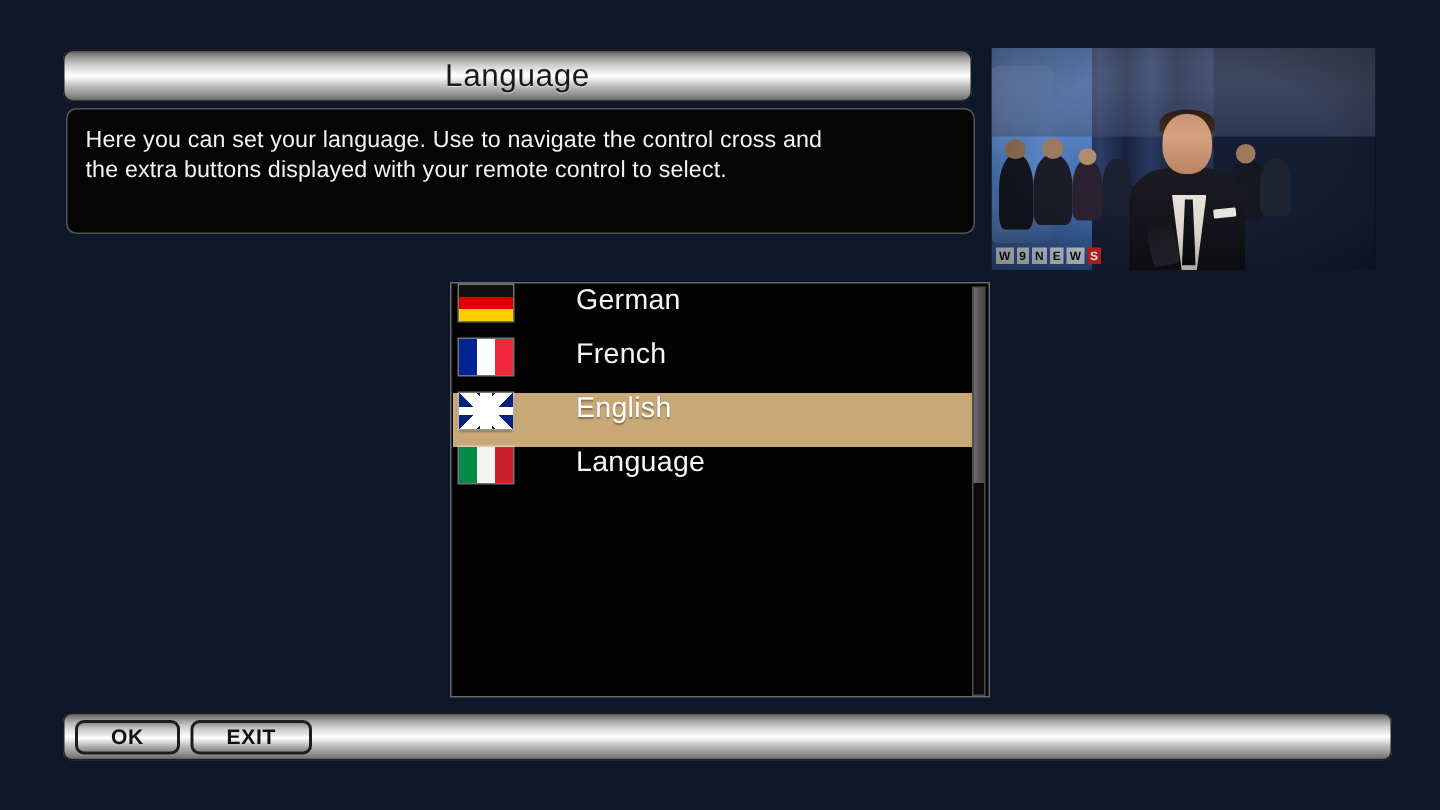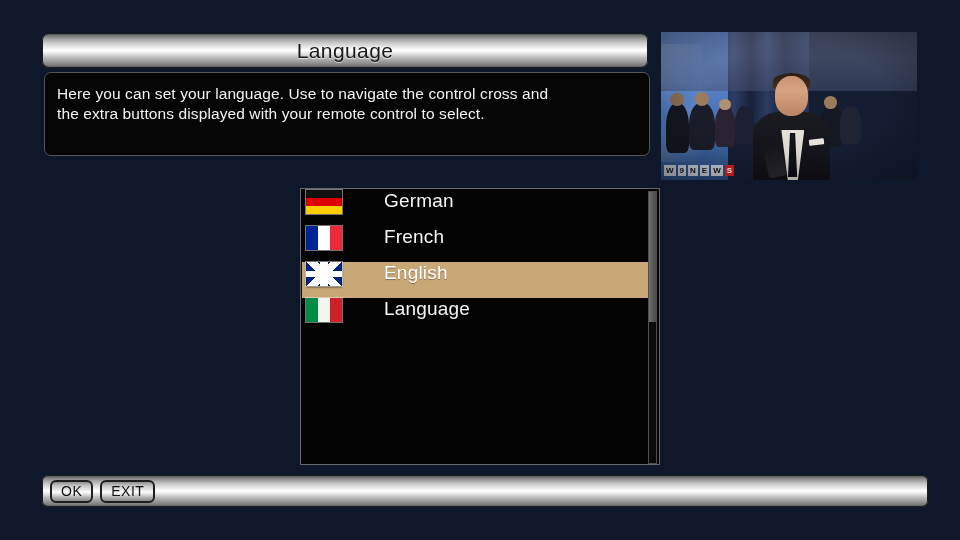--- a/index.html
+++ b/index.html
@@ -199,25 +199,25 @@
     box-sizing:border-box;
   }
 
   
   #bottombar{
     position:absolute;left:42px;top:475px;width:878px;height:32px;
     border-radius:6px;box-shadow:inset 0 0 0 1px #1d1d1d;
     display:flex;align-items:center;padding-left:8px;gap:7px;
   }
   .btn{
-    height:23px;min-width:40px;padding:0 9px;
+    height:23px;min-width:40px;padding:0 22px;
     border:2px solid #1e1e1e;border-radius:6px;
     background:linear-gradient(to bottom,#8d8d8d 0%,#c6c6c6 20%,#efefef 46%,#ffffff 52%,#dcdcdc 66%,#aaaaaa 84%,#8a8a8a 100%);
     display:flex;align-items:center;justify-content:center;
-    font-size:14px;font-weight:normal;color:#111;
+    font-size:14px;font-weight:bold;color:#111;
     letter-spacing:.5px;box-sizing:border-box;
   }
 </style>
 </head>
 <body>
 
 <div id="screen">
 
   <div id="titlebar" class="metal">
     <span id="title-text">Language</span>

